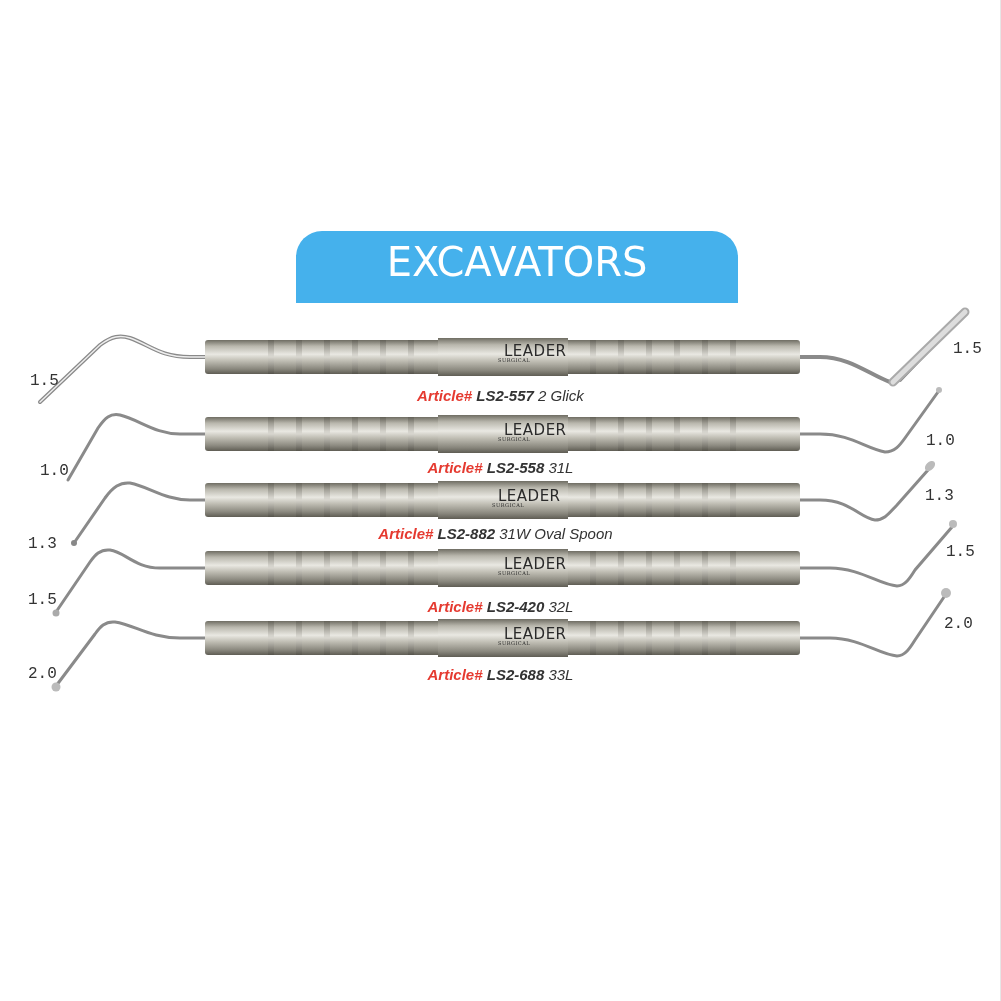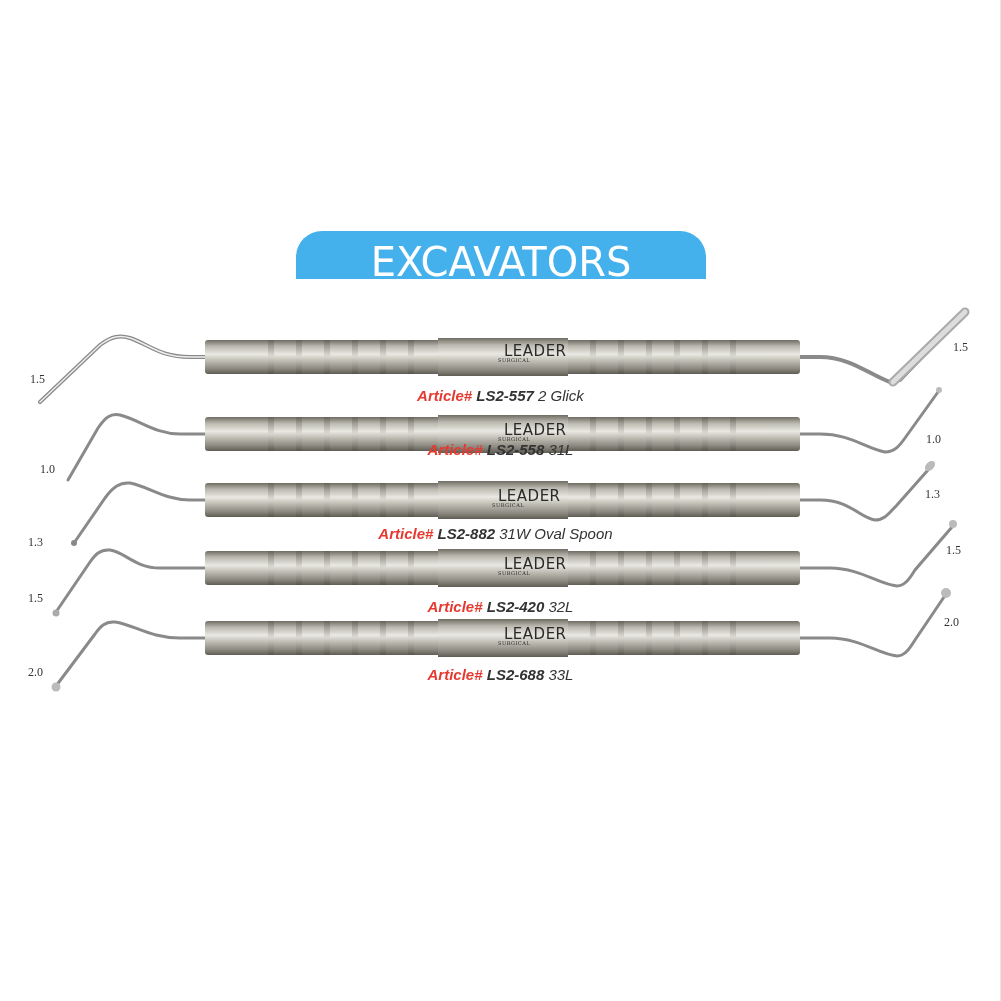--- a/index.html
+++ b/index.html
@@ -1,29 +1,29 @@
 <!DOCTYPE html>
 <html><head>
 <meta charset="utf-8">
 <style>
   html,body{margin:0;padding:0;}
   body{width:1001px;height:1001px;background:#ffffff;position:relative;overflow:hidden;font-family:"Liberation Sans",sans-serif;}
   .frame{position:absolute;right:0;top:0;width:1px;height:1001px;background:#e6e6e6;}
-  .banner{position:absolute;left:296px;top:231px;width:410px;height:48px;background:#45b1ec;border-radius:26px 26px 0 0;}
+  .banner{position:absolute;left:296px;top:231px;width:410px;height:72px;background:#45b1ec;border-radius:26px 26px 0 0;padding-left:32px;}
   .banner-title{position:absolute;left:0;right:0;top:8px;text-align:center;color:#ffffff;font-family:"DejaVu Sans",sans-serif;font-size:40px;letter-spacing:0px;font-weight:normal;}
   .inst{position:absolute;left:0;width:1001px;}
   .inst svg{position:absolute;left:0;top:0;}
   .logo{position:absolute;left:468px;width:72px;height:28px;}
   .logo-main{position:absolute;left:0;top:0;font-family:"DejaVu Sans",sans-serif;font-size:15px;color:#2a2a2a;letter-spacing:0.5px;margin-left:36px;}
   .logo-sub{position:absolute;left:30px;top:15px;font-family:"DejaVu Serif",serif;font-size:5px;color:#2a2a2a;letter-spacing:0.5px;}
   .article{position:absolute;left:0;right:0;text-align:center;font-size:15px;white-space:nowrap;font-style:italic;}
   .article .lbl{color:#e53a30;font-weight:bold;}
   .article .num{color:#333;font-weight:bold;}
   .article .desc{color:#333;}
-  .size{position:absolute;font-family:Liberation Serif, serif;font-size:12px;color:#333;}
+  .size{position:absolute;font-family:Liberation Mono, monospace;font-size:16px;color:#333;}
 </style>
 </head>
 <body>
 
 <div class="frame"></div>
 
 <div class="banner">
   <div class="banner-title">EXCAVATORS</div>
 </div>
 
@@ -108,21 +108,21 @@
         <rect x="646" y="417" width="6" height="34"></rect>
         <rect x="674" y="417" width="6" height="34"></rect>
         <rect x="702" y="417" width="6" height="34"></rect>
         <rect x="730" y="417" width="6" height="34"></rect>
     </g>
   </svg>
   <div class="logo" style="top:421px">
     <span class="logo-main">LEADER</span>
     <span class="logo-sub">SURGICAL</span>
   </div>
-  <div class="article" style="top:441px">
+  <div class="article" style="top:459px">
     <span class="lbl">Article#</span>
     <span class="num">LS2-558</span>
     <span class="desc">31L</span>
   </div>
   <div class="size" style="left:40px;top:462px">1.0</div>
   <div class="size" style="left:926px;top:432px">1.0</div>
 </div>
 
 <div class="inst" style="top:0">
   <svg width="1001" height="1001">

